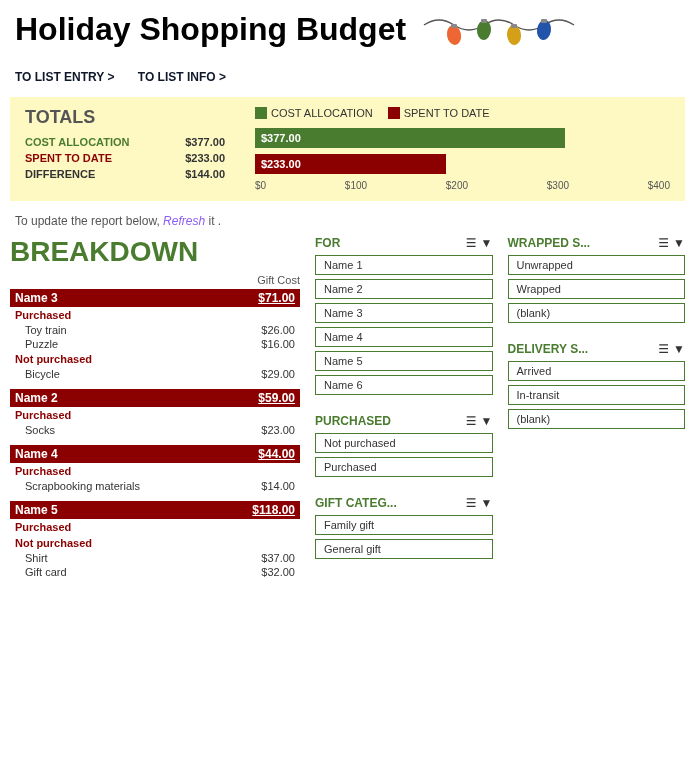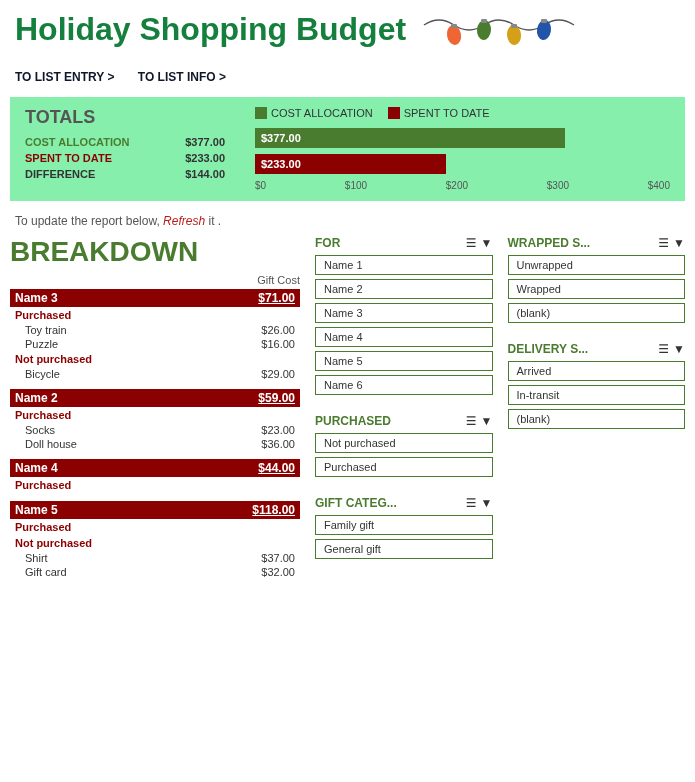--- a/index.html
+++ b/index.html
@@ -1,45 +1,45 @@
 <!DOCTYPE html>
 <html><head>
   <meta charset="utf-8">
   <style>
     * { margin: 0; padding: 0; box-sizing: border-box; }
     body { font-family: Arial, sans-serif; font-size: 12px; background: #fff; color: #333; width: 695px; }
 
     .header { padding: 10px 15px 5px; }
-    .header h1 { font-size: 32px; color: #15803d; font-weight: bold; display: inline; }
+    .header h1 { font-size: 32px; color: #000000; font-weight: bold; display: inline; }
     .header .lights { display: inline-block; margin-left: 10px; vertical-align: middle; }
 
     .nav-links { padding: 2px 15px 8px; }
     .nav-links a { color: #0f172a; font-weight: bold; font-size: 12px; text-decoration: none; margin-right: 20px; }
 
-    .totals-section { background: #86efac; margin: 5px 10px; padding: 10px 15px; display: flex; gap: 20px; }
+    .totals-section { background: #fef9c3; margin: 5px 10px; padding: 10px 15px; display: flex; gap: 20px; }
     .totals-left { min-width: 200px; }
     .totals-left h2 { font-size: 18px; color: #555; font-weight: bold; margin-bottom: 8px; }
     .totals-row { display: flex; justify-content: space-between; margin-bottom: 4px; font-size: 11px; font-weight: bold; }
     .totals-row.cost { color: #4a7c2f; }
     .totals-row.spent { color: #8b0000; }
     .totals-row.diff { color: #333; }
     .totals-value { color: #333; }
     .totals-right { flex: 1; padding-left: 10px; }
     .chart-legend { display: flex; gap: 15px; font-size: 11px; margin-bottom: 8px; align-items: center; }
     .legend-item { display: flex; align-items: center; gap: 4px; }
     .legend-box { width: 12px; height: 12px; }
     .chart-area { margin-bottom: 5px; }
     .bar-row { margin-bottom: 4px; position: relative; height: 22px; display: flex; align-items: center; }
     .bar { height: 20px; display: flex; align-items: center; padding-left: 6px; font-size: 11px; font-weight: bold; color: #fff; }
     .bar.green { background: #4a7c2f; }
     .bar.red { background: #8b0000; }
     .chart-axis { display: flex; justify-content: space-between; font-size: 10px; color: #555; margin-top: 4px; padding-right: 0; }
 
     .refresh-note { padding: 8px 15px; font-size: 12px; color: #555; }
-    .refresh-note em { font-style: italic; color: #b91c1c; }
+    .refresh-note em { font-style: italic; color: #8b5cf6; }
 
     .main-content { display: flex; padding: 0 10px; gap: 15px; }
 
     .breakdown-section { width: 290px; }
     .breakdown-section h2 { font-size: 28px; color: #4a7c2f; font-weight: bold; margin-bottom: 6px; }
     .breakdown-table { width: 100%; border-collapse: collapse; }
     .breakdown-table .col-header { text-align: right; font-size: 11px; color: #555; padding-bottom: 3px; }
     .name-row td { background: #8b0000; color: #fff; font-weight: bold; font-size: 12px; padding: 2px 5px; }
     .name-row td.cost { text-align: right; text-decoration: underline; }
     .status-row td { color: #8b0000; font-size: 11px; padding: 2px 5px; font-weight: bold; }
@@ -177,34 +177,34 @@
         <td>Name 2</td>
         <td class="cost">$59.00</td>
       </tr>
       <tr class="status-row">
         <td colspan="2">Purchased</td>
       </tr>
       <tr class="item-row">
         <td>Socks</td>
         <td class="cost">$23.00</td>
       </tr>
-      <tr class="item-row">
-        <td>Doll house</td>
-        <td class="cost">$36.00</td>
-      </tr>
       <tr class="spacer-row">
             <td colspan="2"></td>
           </tr>
 
       <tr class="name-row">
         <td>Name 4</td>
         <td class="cost">$44.00</td>
       </tr>
       <tr class="status-row">
         <td colspan="2">Purchased</td>
+      </tr>
+      <tr class="item-row">
+        <td>Scrapbooking materials</td>
+        <td class="cost">$14.00</td>
       </tr>
       <tr class="spacer-row">
             <td colspan="2"></td>
           </tr>
 
       <tr class="name-row">
         <td>Name 5</td>
         <td class="cost">$118.00</td>
       </tr>
       <tr class="status-row">

